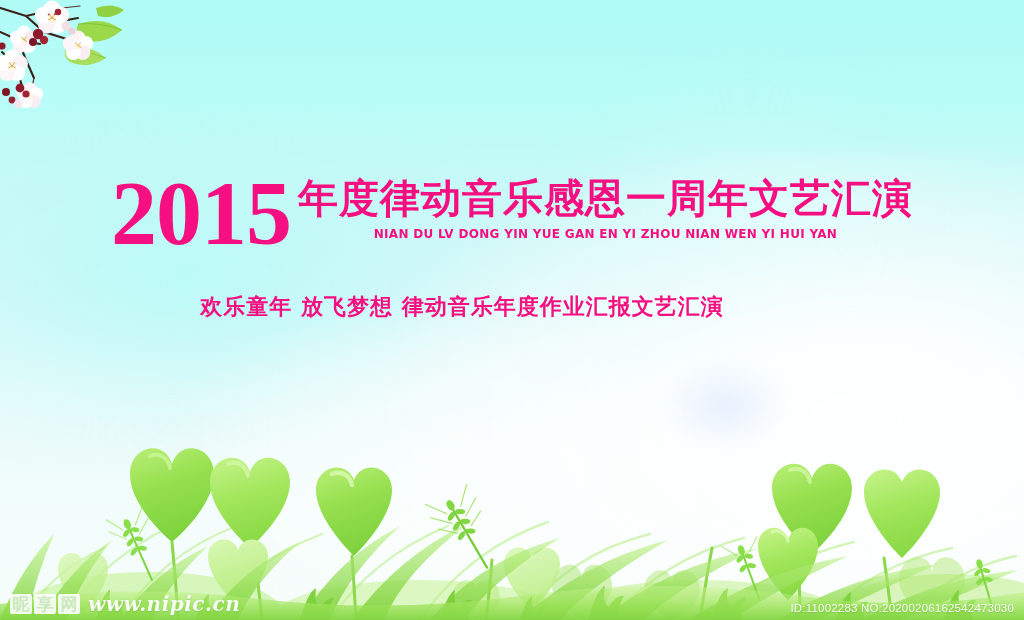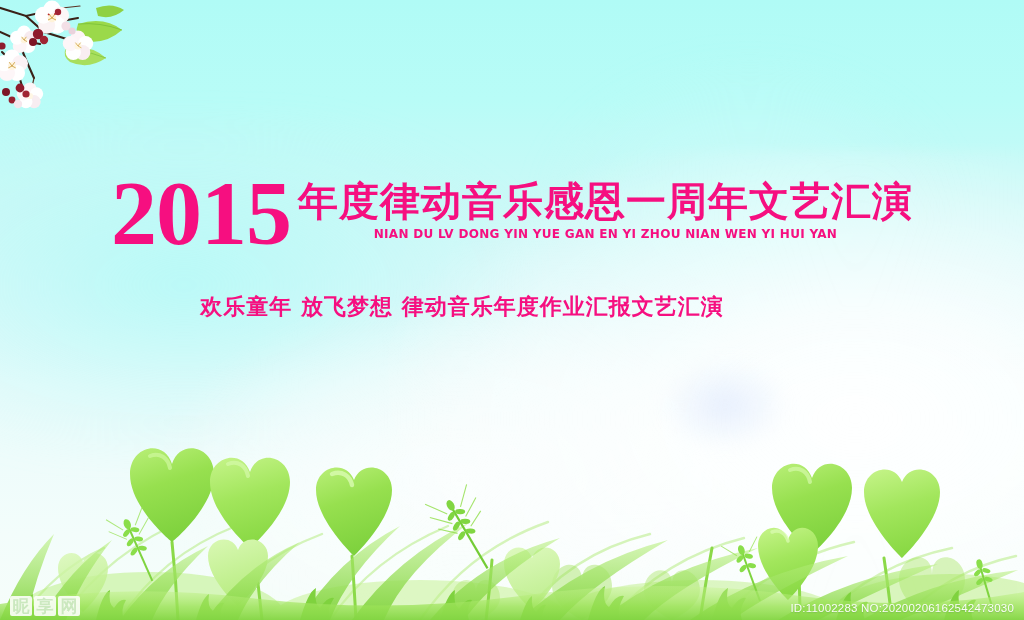--- a/index.html
+++ b/index.html
@@ -117,21 +117,21 @@
     letter-spacing: -1px;
     margin-top: -4px;
   }
   .title-stack {
     display: flex;
     flex-direction: column;
     align-items: center;
     padding-top: 8px;
   }
   .title-cn {
-    font-family: Liberation Sans, sans-serif;
+    font-family: Liberation Mono, monospace;
     font-weight: 700;
     font-size: 40px;
     line-height: 1.08;
     color: #f60f80;
     letter-spacing: 1px;
     white-space: nowrap;
   }
   .title-py {
     font-family: "DejaVu Sans", "Liberation Sans", sans-serif;
     font-weight: 700;
@@ -538,17 +538,18 @@
 
     <path d="M0 190 L0 174 Q120 152 250 168 Q390 184 520 166 Q660 146 800 166 Q920 182 1024 162 L1024 190 Z" fill="url(#baseGrad)"></path>
   </svg>
 
   <div class="watermark">
     <div class="wm-logo">
       <span>昵</span>
       <span>享</span>
       <span>网</span>
     </div>
+    <div class="wm-url">www.nipic.cn</div>
   </div>
 
   <div class="idcode">ID:11002283 NO:20200206162542473030</div>
 
 </div>
 
 </body></html>

